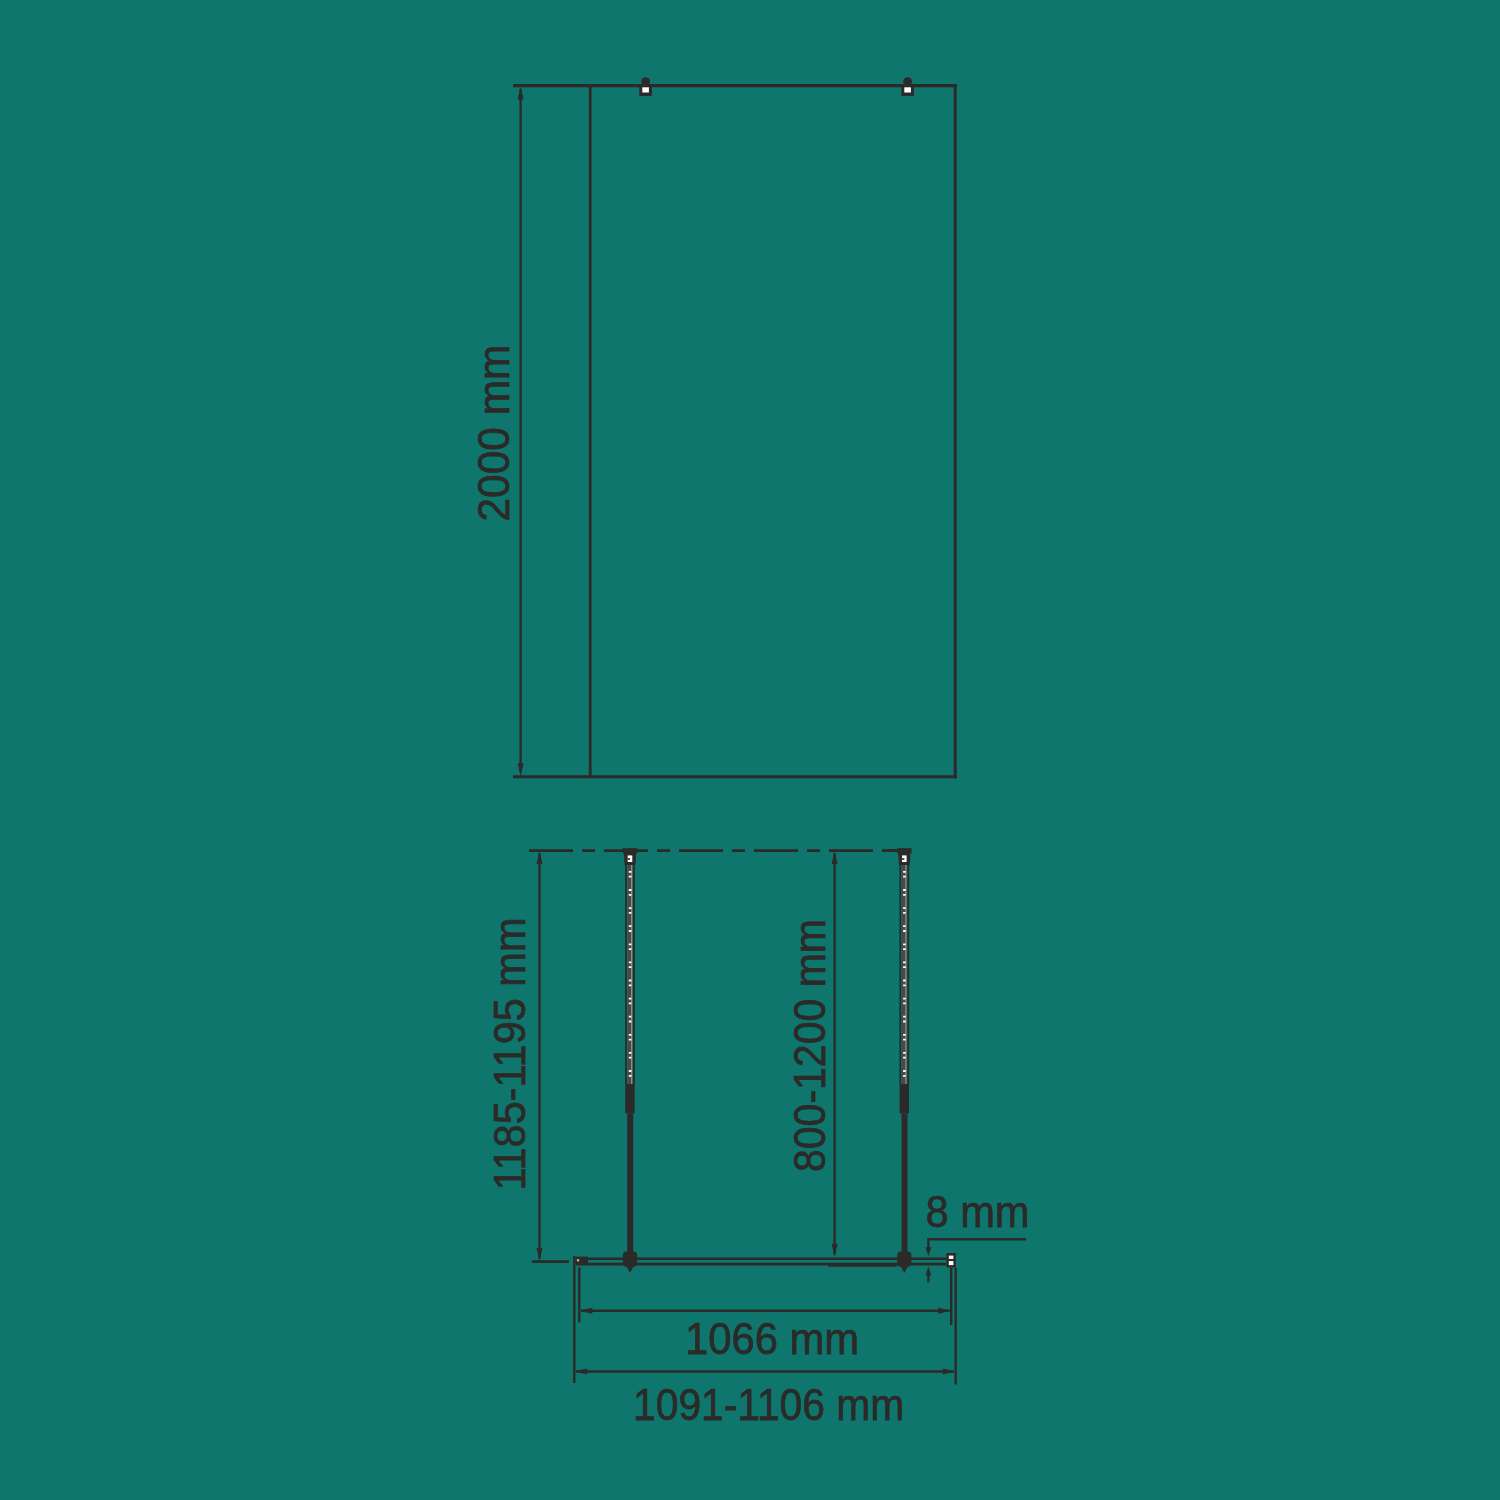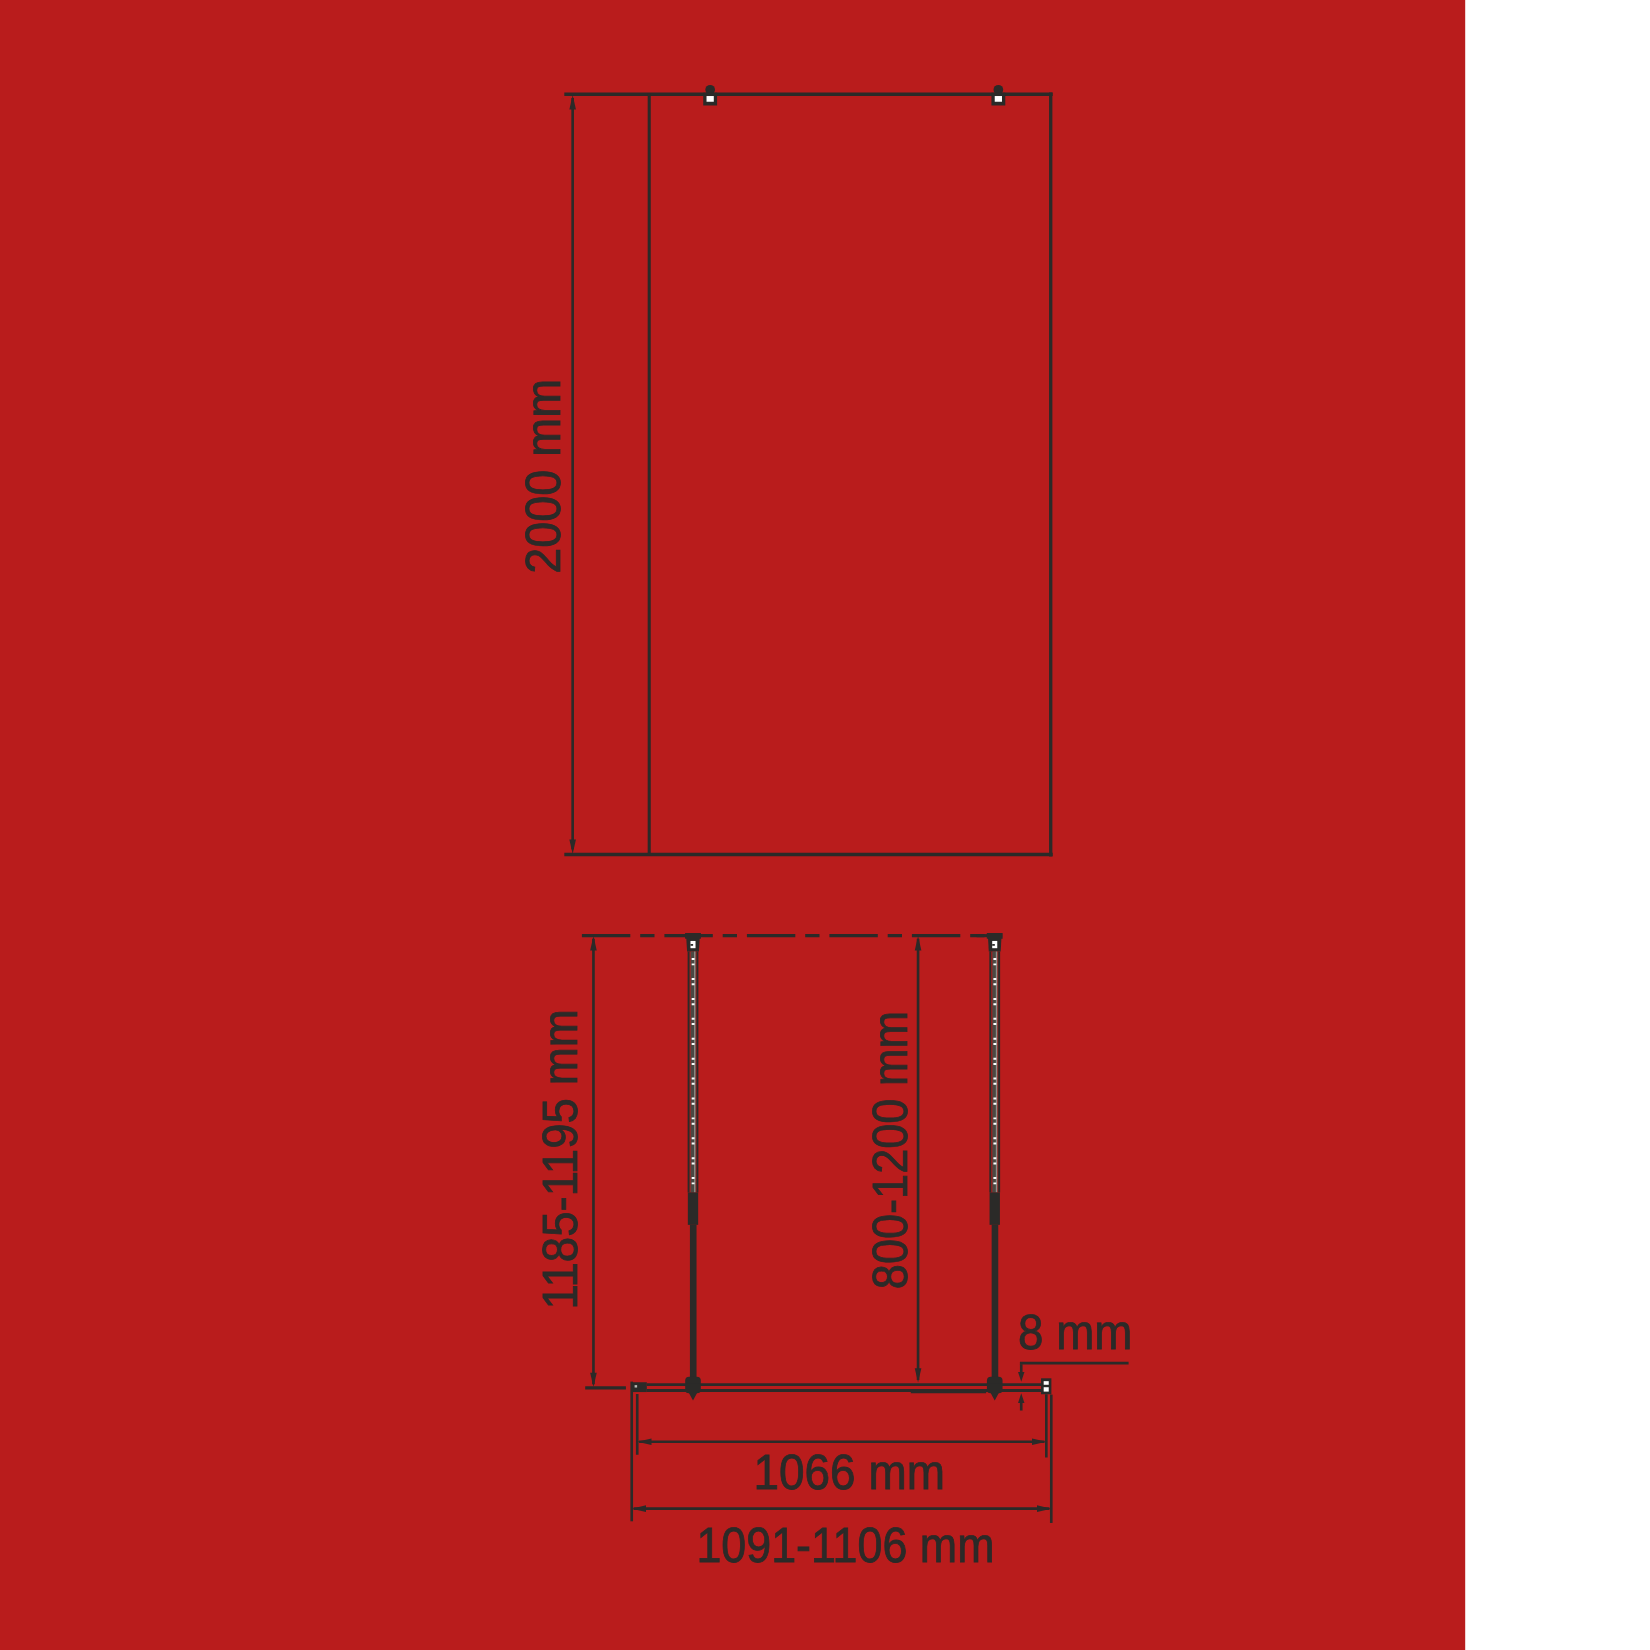--- a/index.html
+++ b/index.html
@@ -1,16 +1,16 @@
 <!DOCTYPE html>
 <html><head>
 <meta charset="utf-8">
 <style>
   html,body{margin:0;padding:0;background:#ffffff;}
-  .page{width:1332px;height:1500px;position:relative;background:#b91c1c;}
+  .page{width:1500px;height:1500px;position:relative;background:#0f766e;}
   svg{position:absolute;top:0;left:0;filter:blur(0.55px);}
   *{-webkit-font-smoothing:antialiased;}
   text{font-family:"Liberation Sans",sans-serif;fill:#2b2a28;stroke:#2b2a28;stroke-width:0.75;}
 </style>
 </head>
 <body>
 <div class="page">
 <svg width="1500" height="1500" viewBox="0 0 1500 1500">
 <g stroke="#2b2a28" fill="none" stroke-linecap="butt">
 

